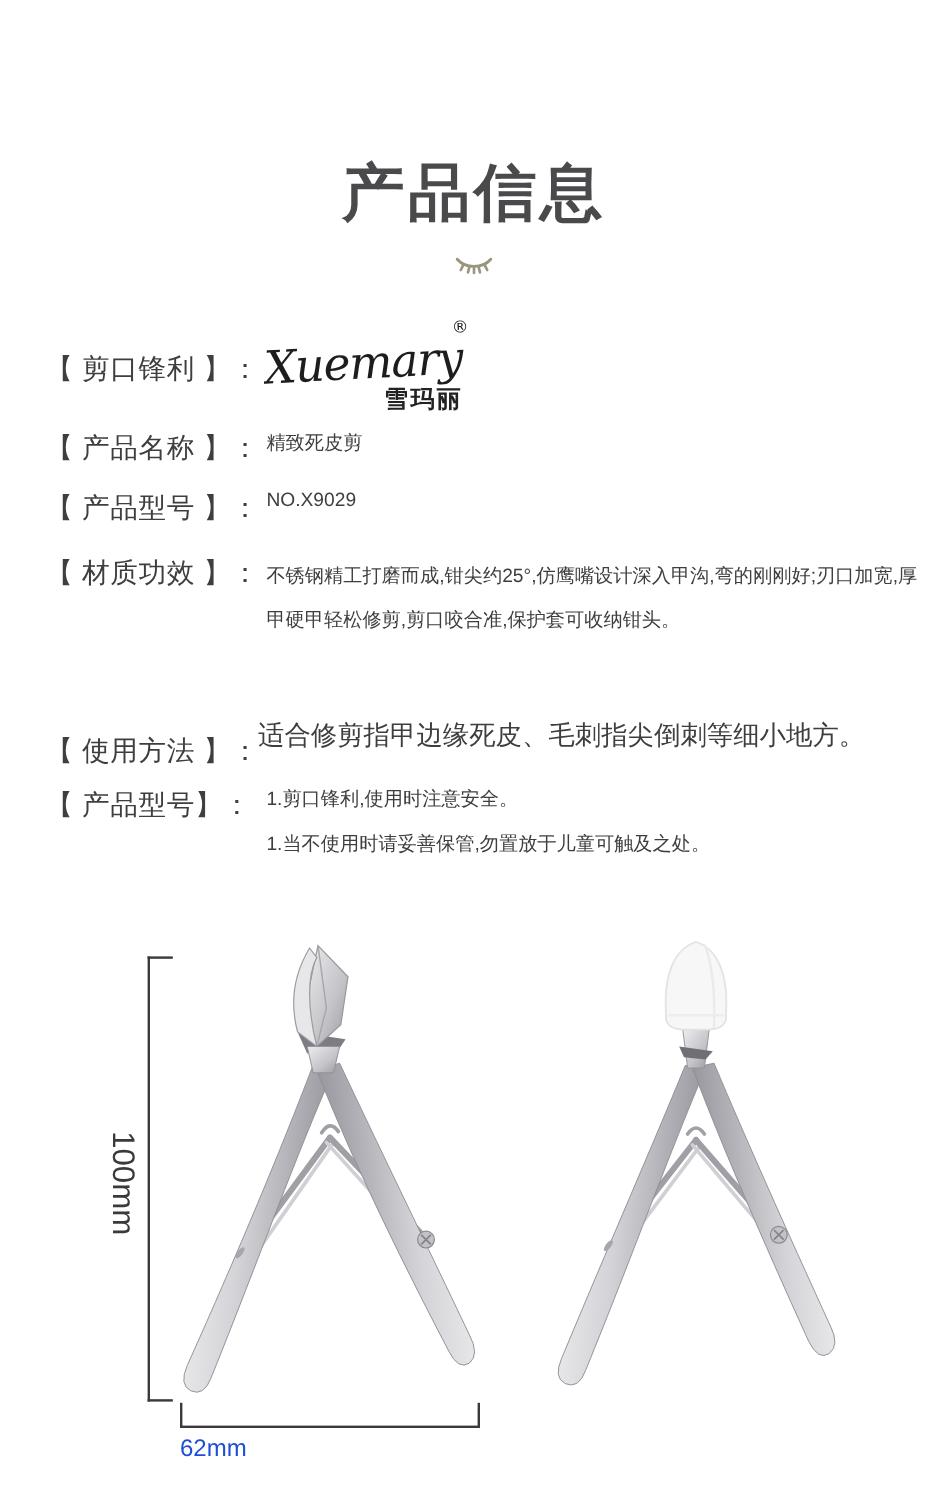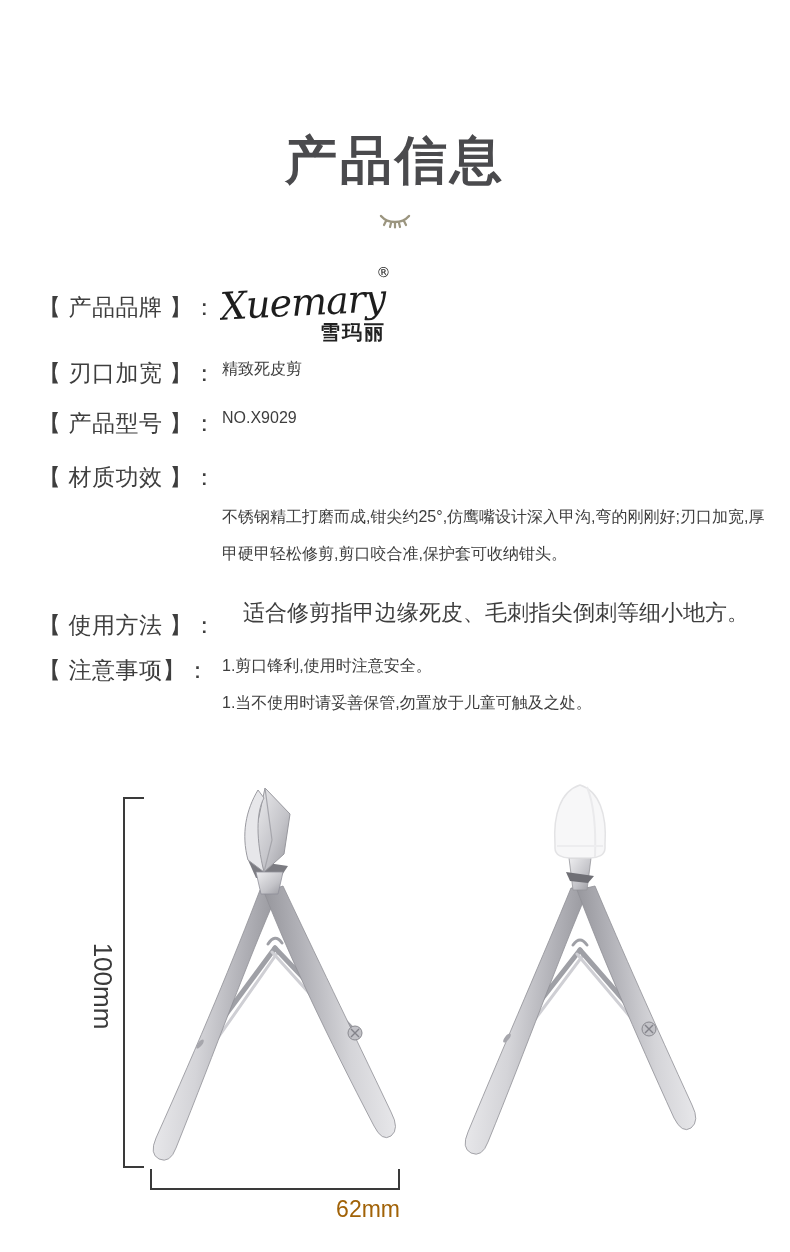--- a/index.html
+++ b/index.html
@@ -18,22 +18,22 @@
   .field-label {
     position:absolute; left:38px; font-size:23px; color:#3e3e3e;
     letter-spacing:0.5px; white-space:nowrap;
   }
   .field-value {
     position:absolute; left:222px; font-size:16px; color:#3e3e3e;
   }
   .lbl-1 { top:292px; }
   .lbl-2 { top:358px; }  .val-2 { top:359px; }
   .lbl-3 { top:408px; }  .val-3 { top:409px; }
-  .lbl-4 { top:462px; }  .val-4 { top:462px; width:545px; line-height:37px;margin-top:36px; }
-  .lbl-5 { top:610px; }  .val-5 { top:598px; left:215px; white-space:nowrap; font-size:22px;margin-left:28px; }
+  .lbl-4 { top:462px; }  .val-4 { top:462px; width:545px; line-height:37px; }
+  .lbl-5 { top:610px; }  .val-5 { top:598px; left:215px; white-space:nowrap; font-size:22px; }
   .lbl-6 { top:655px; }
   .val-6a { top:656px; white-space:nowrap; }
   .val-6b { top:693px; white-space:nowrap; }
   .brand-logo { position:absolute; left:220px; top:263px; width:180px; height:82px; }
   .nipper { position:absolute; width:290px; height:395px; }
   .nipper-left { left:118px; top:782px; }
   .nipper-right { left:428px; top:782px; }
   .dim-line { position:absolute; background:#3a3a3a; }
   .dim-v      { left:123px; top:797px; width:2px;  height:371px; }
   .dim-v-t1   { left:123px; top:797px; width:21px; height:2px; }
@@ -41,45 +41,45 @@
   .dim-h      { left:150px; top:1188px;width:250px;height:2px; }
   .dim-h-t1   { left:150px; top:1169px;width:2px;  height:21px; }
   .dim-h-t2   { left:398px; top:1169px;width:2px;  height:21px; }
   .dim-height-label {
     position:absolute; left:43px; top:971px; width:120px; height:30px;
     text-align:center; font-size:26px; color:#3a3a3a;
     transform:rotate(90deg);
   }
   .dim-width-label {
     position:absolute; left:150px; top:1196px; width:250px;
-    text-align:right; font-size:23px; color:#a16207;
+    text-align:left; font-size:20px; color:#1d4ed8;
   }
 </style>
 </head>
 <body>
 
 <h1 class="page-title">产品信息</h1>
 
 <div class="eyelash-wrap">
   <svg width="36" height="18" viewBox="0 0 36 18">
     <path d="M4,5 C11,13 25,13 32,5" fill="none" stroke="#9b957f" stroke-width="2.4" stroke-linecap="round"></path>
     <path d="M9,10 L7,14" stroke="#9b957f" stroke-width="2.2" stroke-linecap="round"></path>
     <path d="M14,12 L13,16" stroke="#9b957f" stroke-width="2.2" stroke-linecap="round"></path>
     <path d="M18,12.5 L18,16.5" stroke="#9b957f" stroke-width="2.2" stroke-linecap="round"></path>
     <path d="M22,12 L23,16" stroke="#9b957f" stroke-width="2.2" stroke-linecap="round"></path>
     <path d="M27,10 L29,14" stroke="#9b957f" stroke-width="2.2" stroke-linecap="round"></path>
   </svg>
 </div>
 
-<div class="field-label lbl-1">【 产品品牌 】：</div>
-<div class="field-label lbl-2">【 刃口加宽 】：</div>
+<div class="field-label lbl-1">【 剪口锋利 】：</div>
+<div class="field-label lbl-2">【 产品名称 】：</div>
 <div class="field-label lbl-3">【 产品型号 】：</div>
 <div class="field-label lbl-4">【 材质功效 】：</div>
 <div class="field-label lbl-5">【 使用方法 】：</div>
-<div class="field-label lbl-6">【 注意事项】：</div>
+<div class="field-label lbl-6">【 产品型号】：</div>
 
 <div class="brand-logo">
   <svg width="180" height="82" viewBox="0 0 180 82">
     <g transform="rotate(-3 90 40)">
       <text x="0" y="52" font-family="DejaVu Serif, serif" font-style="italic" font-size="38" fill="#1d1d1d" letter-spacing="-1">Xuemary</text>
       <text x="158" y="18" font-family="DejaVu Sans, sans-serif" font-size="14" fill="#1d1d1d">®</text>
     </g>
     <text x="100" y="76" font-family="Liberation Sans, sans-serif" font-weight="bold" font-size="20" fill="#222222" letter-spacing="2">雪玛丽</text>
   </svg>
 </div>

